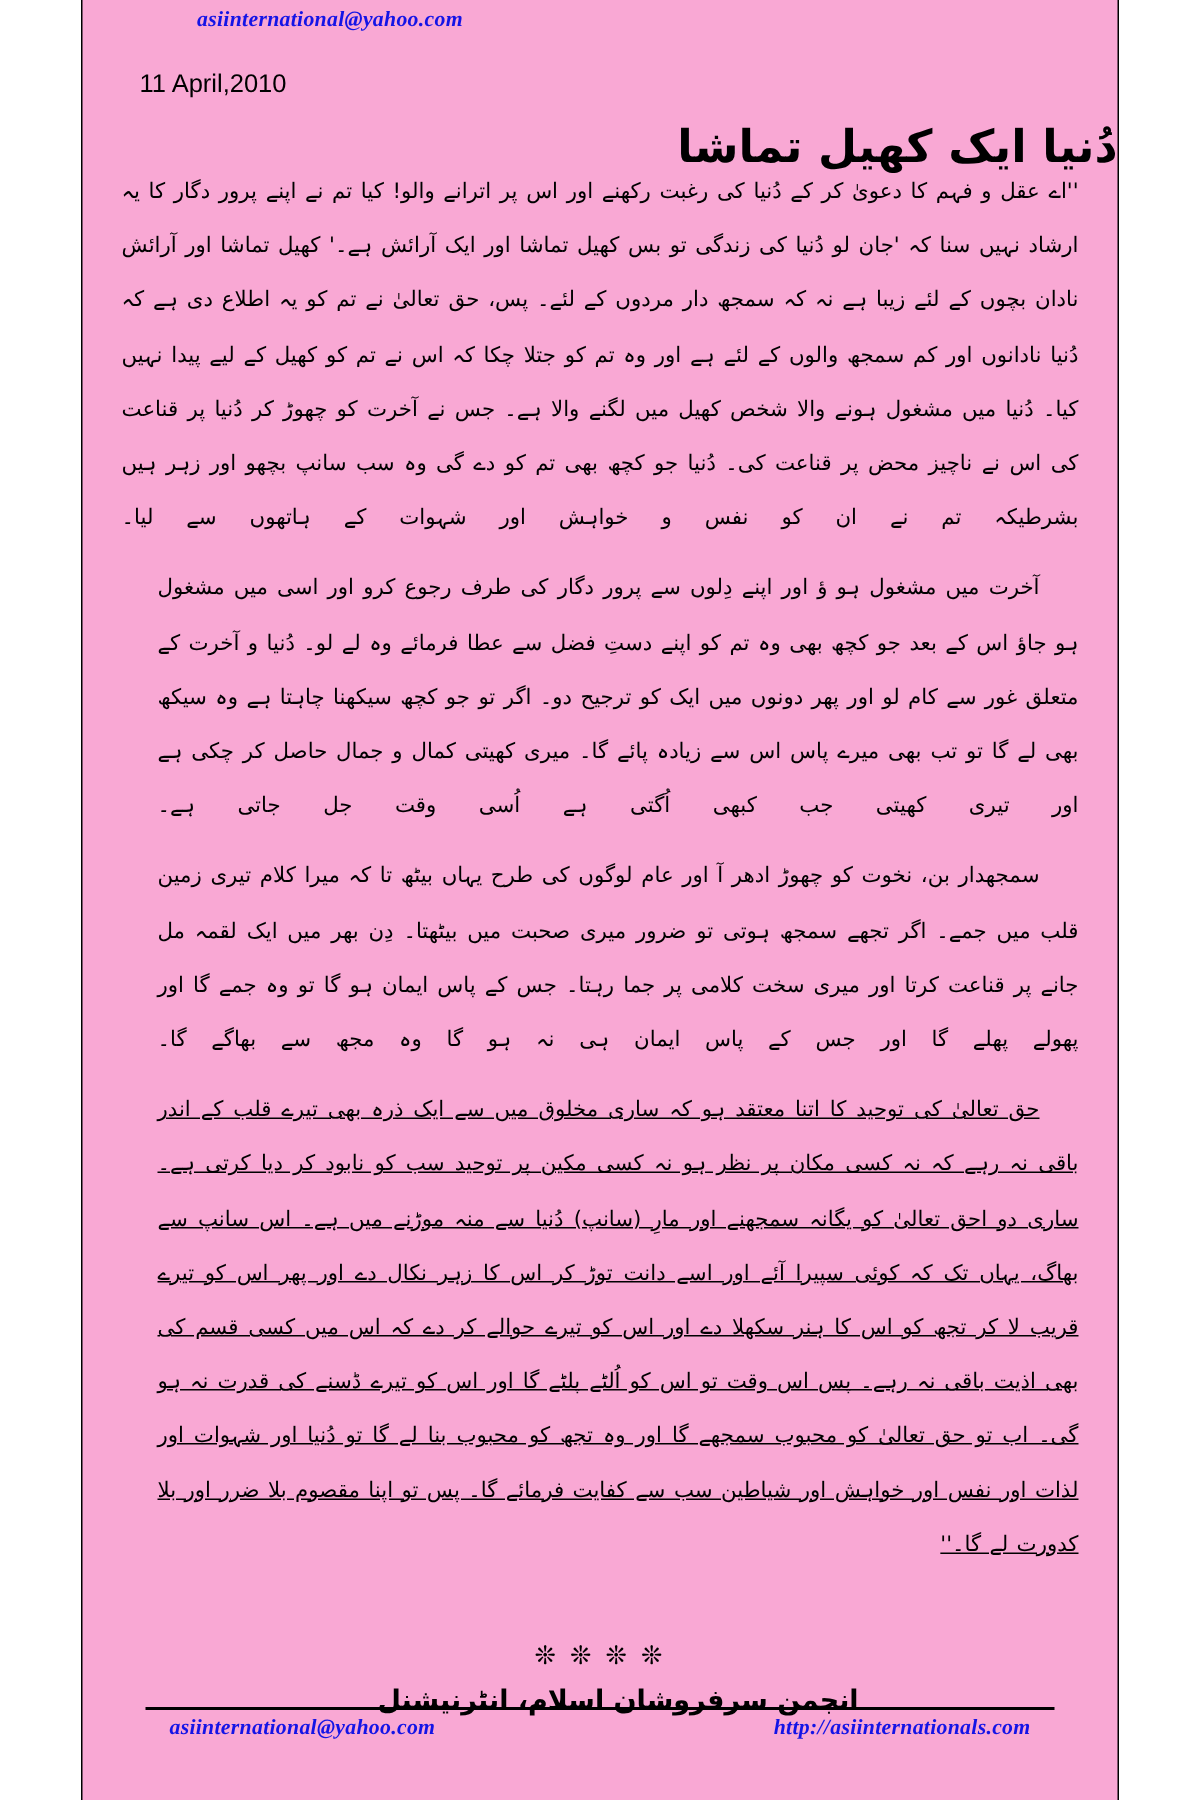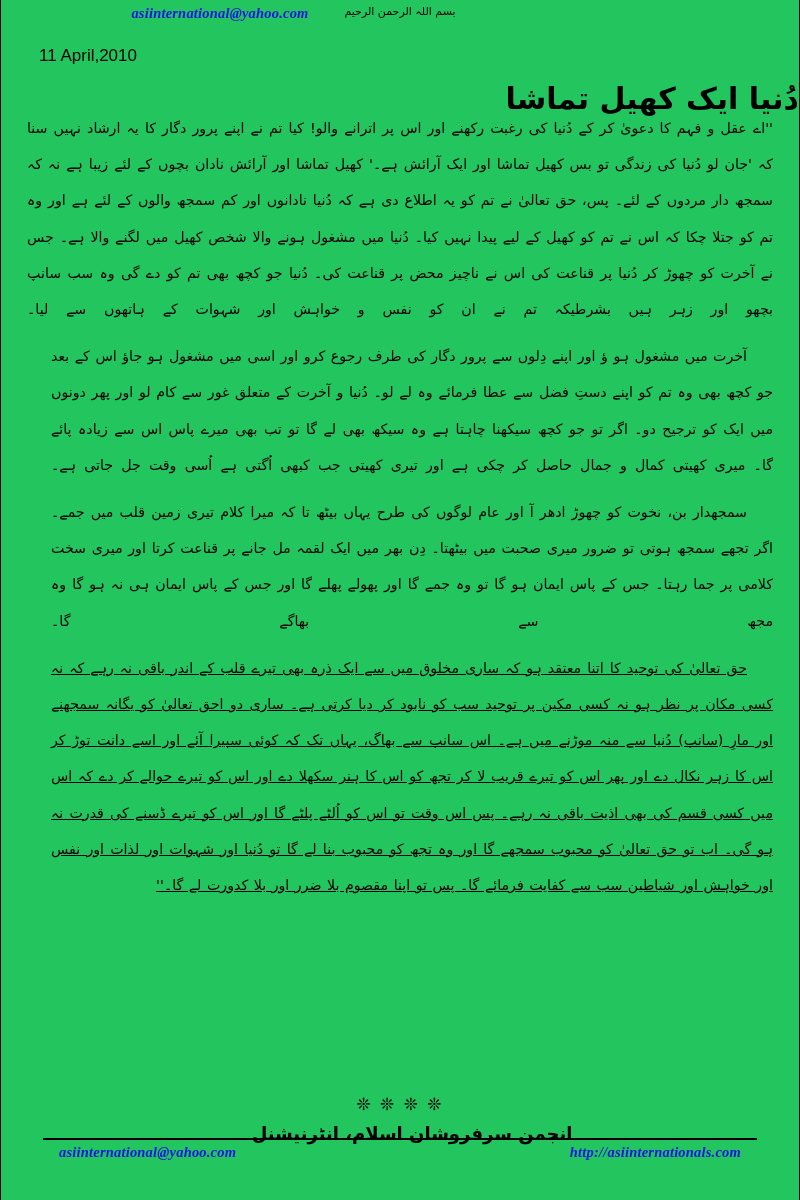--- a/index.html
+++ b/index.html
@@ -4,24 +4,24 @@
 <title>Urdu Document</title>
 <style>
   html, body {
     margin: 0;
     padding: 0;
     background: #ffffff;
   }
 
   .page {
     position: relative;
-    width: 800px;
+    width: 692px;
     height: 1200px;
     margin: 0 auto;
-    background: #22c55e;
+    background: #f9a8d4;
     box-sizing: border-box;
     border-left: 1px solid #000000;
     border-right: 1px solid #000000;
     overflow: hidden;
     font-family: "Liberation Serif", "DejaVu Serif", serif;
   }
 
   
   .header {
     position: relative;
@@ -208,21 +208,20 @@
 <body>
 
 <div class="page">
 
   <div class="header">
 
     <div class="email-top">
       <span class="mail-text">asiinternational@yahoo.com</span>
     </div>
 
-    <div class="bismillah">بسم اللہ الرحمن الرحیم</div>
 
     <div class="title-row">
       <div class="doc-title">دُنیا ایک کھیل تماشا</div>
       <div class="doc-date">11 April,2010</div>
     </div>
 
   </div>
 
   <div class="body-area">
 

